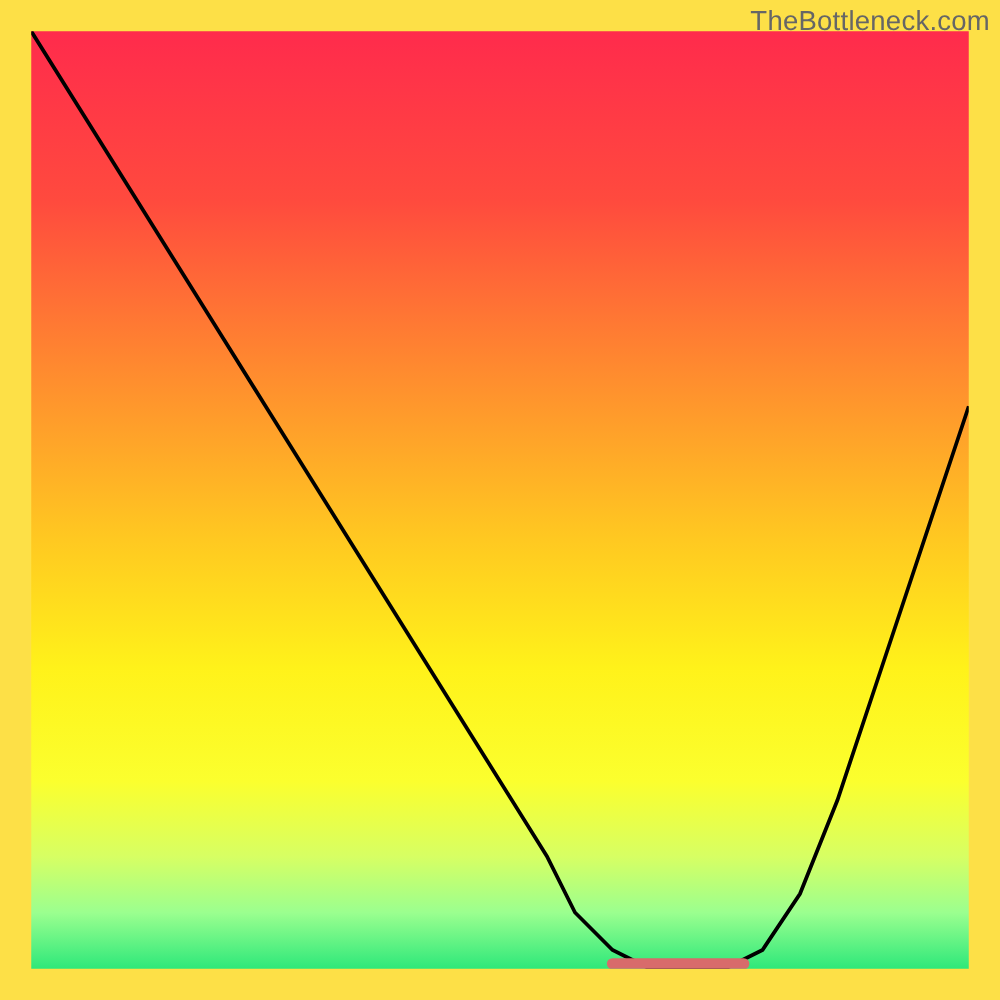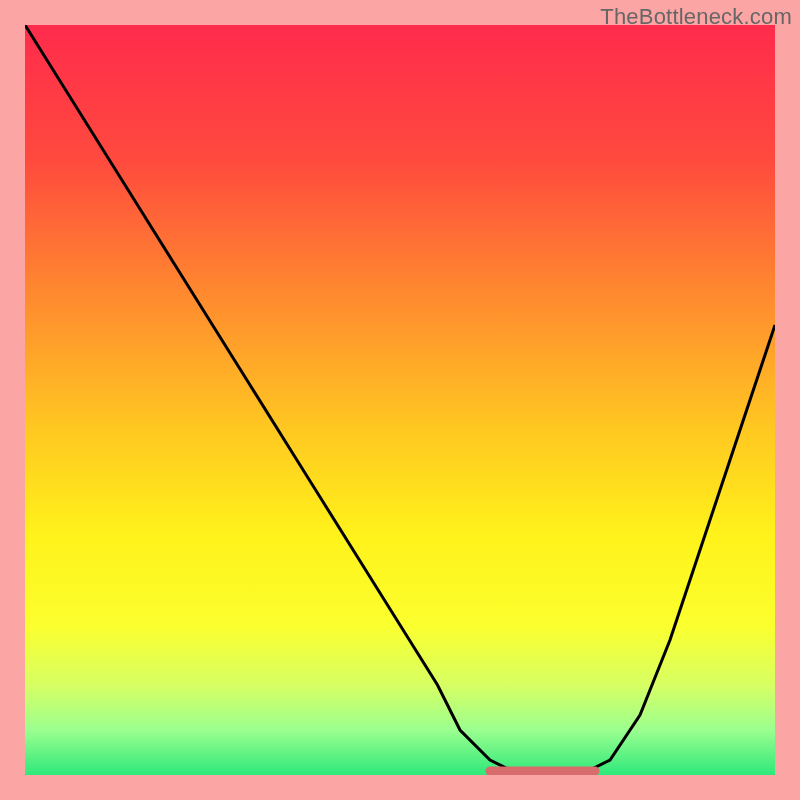--- a/index.html
+++ b/index.html
@@ -10,21 +10,21 @@
     height: 800px;
     overflow: hidden;
     position: relative;
   }
   .frame {
     position: absolute;
     left: 0;
     top: 0;
     width: 800px;
     height: 800px;
-    background: #fca5a5;
+    background: #fde047;
   }
   .plot-area {
     position: absolute;
     left: 25px;
     top: 25px;
     width: 750px;
     height: 750px;
     
   }
   .watermark {

